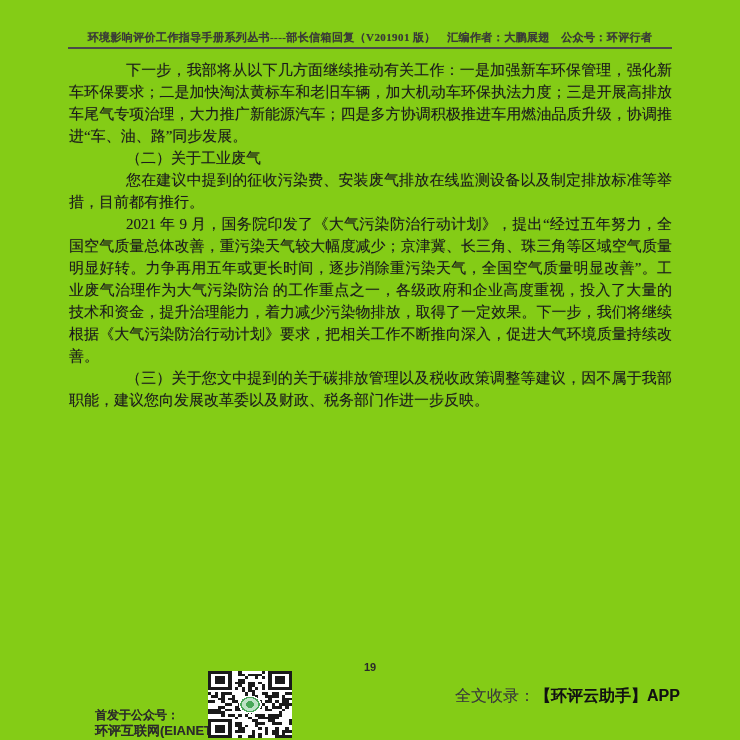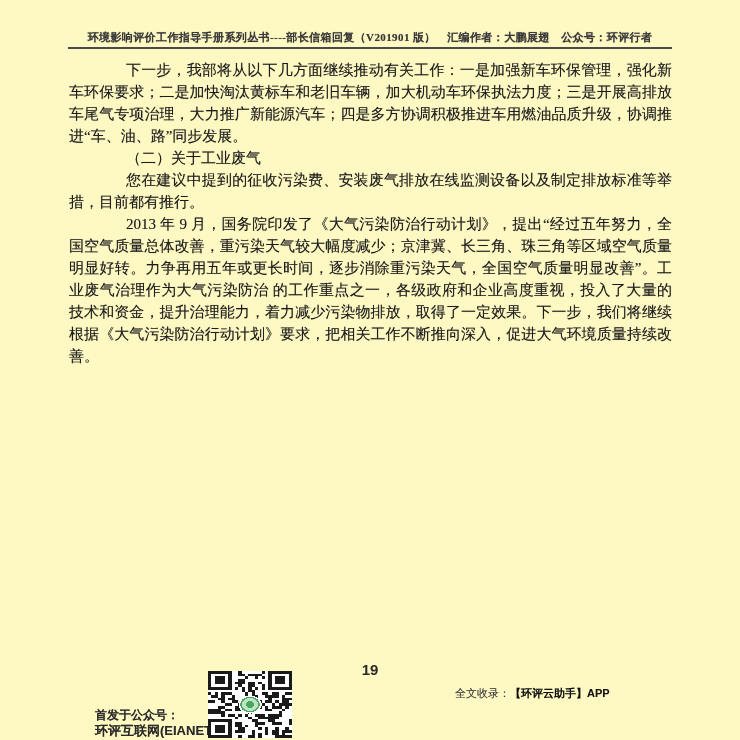--- a/index.html
+++ b/index.html
@@ -3,21 +3,21 @@
 <meta charset="utf-8">
 <style>
   html, body { margin: 0; padding: 0; }
   body {
     width: 740px; height: 740px;
     background: #ffffff;
     position: relative;
     font-family: "Liberation Serif", "DejaVu Serif", serif;
     overflow: hidden;
   }
-  .page { position: absolute; inset: 0; background: #fef9c3; }
+  .page { position: absolute; inset: 0; background: #84cc16; }
 
   
   .header-text {
     position: absolute; top: 30px; left: 68px; width: 604px;
     text-align: center; white-space: nowrap;
     font-size: 11px; font-weight: bold; color: #3a3a3a;
     letter-spacing: 0.4px;
     text-shadow: 0 0 0.7px rgba(40,40,40,.55);
   }
   .header-rule {
@@ -32,53 +32,54 @@
     text-align: justify;
     text-shadow: 0 0 0.7px rgba(30,30,30,.45);
   }
   .body-text p { margin: 0; text-indent: 57px; }
 
   
   .page-number {
     position: absolute; top: 661px; left: 0; width: 740px;
     text-align: center;
     font-family: "Liberation Sans", "DejaVu Sans", sans-serif;
-    font-size: 15px; font-weight: bold; color: #2a2a2a;
+    font-size: 11px; font-weight: bold; color: #2a2a2a;
   }
   .publisher {
     position: absolute; top: 680px; left: 95px;
     font-family: "Liberation Sans", "DejaVu Sans", sans-serif;
     font-weight: bold; color: #2a2a2a;
     font-size: 12px; line-height: 15px;
     text-shadow: 0 0 0.6px rgba(40,40,40,.45);
     margin-top: 28px;
   }
   .publisher .pub-line2 { font-size: 13px; }
   .qr-wrap { position: absolute; top: 671px; left: 208px; width: 84px; height: 67px; }
   .collection {
     position: absolute; top: 686px; left: 455px; white-space: nowrap;
     font-family: "Liberation Sans", "DejaVu Sans", sans-serif;
-    font-size: 11px; color: #3c3c3c;
+    font-size: 16px; color: #3c3c3c;
     text-shadow: 0 0 0.6px rgba(40,40,40,.35);
   }
   .collection .collection-name { font-weight: bold; color: #111; }
 </style>
 </head>
 <body>
 
 <div class="page">
 
   <div class="header-text">环境影响评价工作指导手册系列丛书----部长信箱回复（V201901 版）　汇编作者：大鹏展翅　公众号：环评行者</div>
   <div class="header-rule"></div>
 
   <div class="body-text" id="body-text">
       <p>下一步，我部将从以下几方面继续推动有关工作：一是加强新车环保管理，强化新车环保要求；二是加快淘汰黄标车和老旧车辆，加大机动车环保执法力度；三是开展高排放车尾气专项治理，大力推广新能源汽车；四是多方协调积极推进车用燃油品质升级，协调推进“车、油、路”同步发展。</p>
       <p>（二）关于工业废气</p>
       <p>您在建议中提到的征收污染费、安装废气排放在线监测设备以及制定排放标准等举措，目前都有推行。</p>
-      <p>2013 年 9 月，国务院印发了《大气污染防治行动计划》，提出“经过五年努力，全国空气质量总体改善，重污染天气较大幅度减少；京津冀、长三角、珠三角等区域空气质量明显好转。力争再用五年或更长时间，逐步消除重污染天气，全国空气质量明显改善”。工业废气治理作为大气污染防治 的工作重点之一，各级政府和企业高度重视，投入了大量的技术和资金，提升治理能力，着力减少污染物排放，取得了一定效果。下一步，我们将继续根据《大气污染防治行动计划》要求，把相关工作不断推向深入，促进大气环境质量持续改善。</p>
+      <p>2021 年 9 月，国务院印发了《大气污染防治行动计划》，提出“经过五年努力，全国空气质量总体改善，重污染天气较大幅度减少；京津冀、长三角、珠三角等区域空气质量明显好转。力争再用五年或更长时间，逐步消除重污染天气，全国空气质量明显改善”。工业废气治理作为大气污染防治 的工作重点之一，各级政府和企业高度重视，投入了大量的技术和资金，提升治理能力，着力减少污染物排放，取得了一定效果。下一步，我们将继续根据《大气污染防治行动计划》要求，把相关工作不断推向深入，促进大气环境质量持续改善。</p>
+      <p>（三）关于您文中提到的关于碳排放管理以及税收政策调整等建议，因不属于我部职能，建议您向发展改革委以及财政、税务部门作进一步反映。</p>
     </div>
 
   <div class="page-number">19</div>
 
   <div class="publisher">
     <div class="pub-line1">首发于公众号：</div>
     <div class="pub-line2">环评互联网(EIANET)</div>
   </div>
 
   <div class="qr-wrap">

